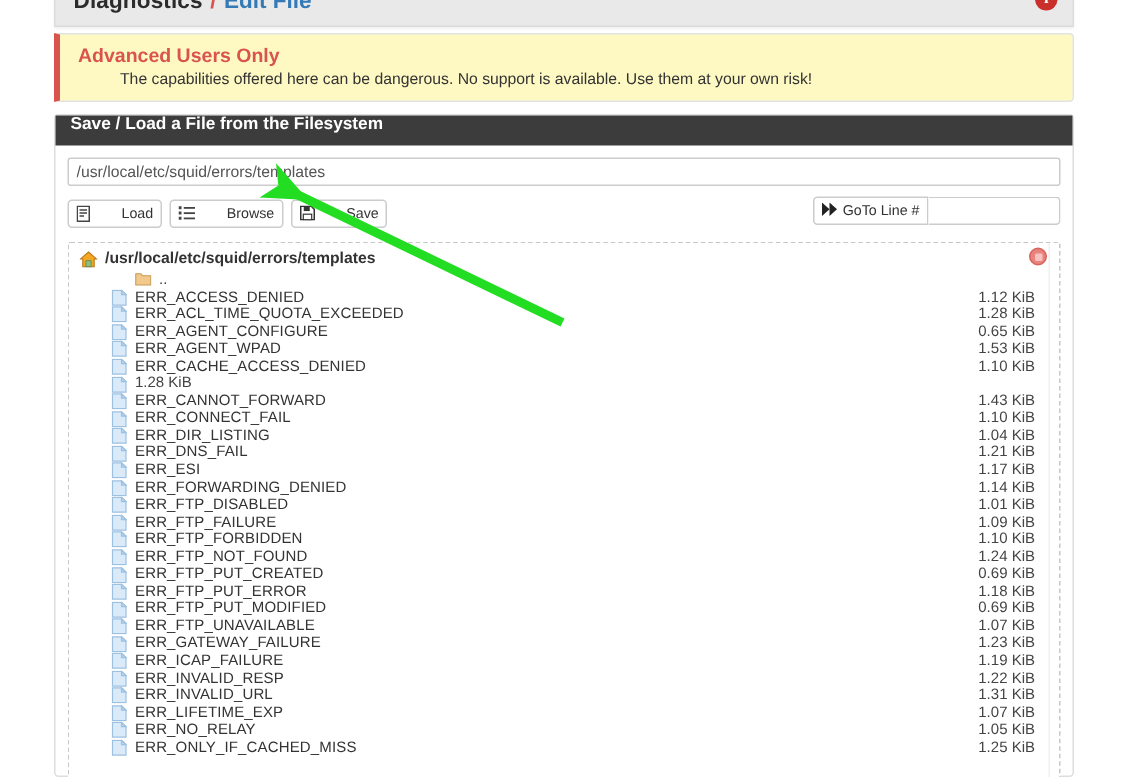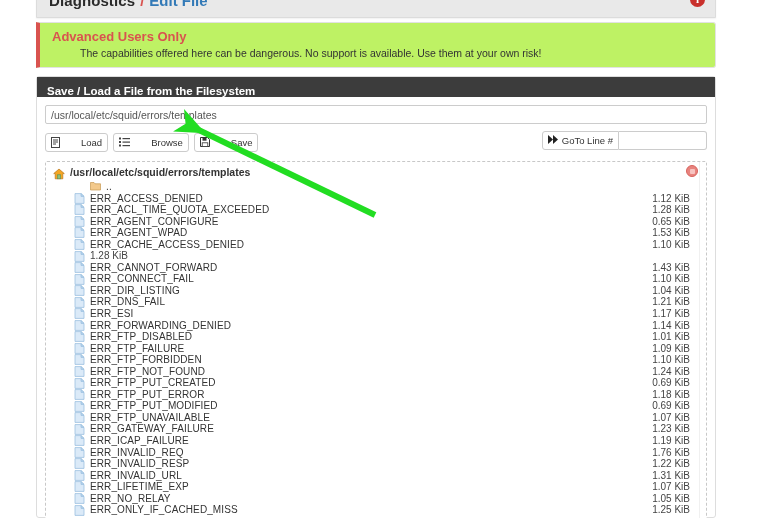--- a/index.html
+++ b/index.html
@@ -56,21 +56,21 @@
     background: #c9302c; color: #fff;
     font-size: 11px; font-weight: bold;
     display: flex; align-items: center; justify-content: center;
     line-height: 1; font-family: "Liberation Serif", serif;
   }
 
   
   .alert {
     position: absolute; left: 36px; top: 22px;
     width: 680px; height: 46px;
-    background: #bef264;
+    background: #fef9c3;
     border: 1px solid #e2e2e2;
     border-left: 4px solid #d9534f;
     border-radius: 0 3px 3px 0;
     padding: 6px 12px;
   }
   .alert-title {
     color: #d9534f; font-size: 13px; font-weight: bold;
     margin: 1px 0 3px 0; line-height: 1.1;
   }
   .alert-body {
@@ -83,21 +83,21 @@
     width: 680px; height: 442px;
     background: #ffffff;
     border: 1px solid #ddd;
     border-radius: 3px;
   }
   .panel-head {
     height: 20px;
     background: #3c3c3c;
     color: #fff;
     font-size: 11.5px; font-weight: bold;
-    display: flex; align-items: flex-end;
+    display: flex; align-items: flex-start;
     padding: 0 10px;
   }
   .panel-body { padding: 8px 8px 0 8px; }
 
   
   .path-input {
     display: block; width: 100%; height: 19px;
     border: 1px solid #ccc; border-radius: 2px;
     background: #fff;
     font-size: 10.5px; color: #555;
@@ -486,28 +486,20 @@
                   <path d="M7 0.6 V3.4 H10 Z" fill="#b9d6ef" stroke="#9cc0e0" stroke-width="0.8"></path>
                 </svg></span>
               <span class="fname">ERR_ICAP_FAILURE</span>
               <span class="fsize">1.19 KiB</span>
             </div>
             <div class="frow">
               <span class="ficon"><svg width="11" height="11" viewBox="0 0 11 11">
                   <path d="M1 0.6 H7 L10 3.4 V10.4 H1 Z" fill="#dbeaf8" stroke="#9cc0e0" stroke-width="0.8"></path>
                   <path d="M7 0.6 V3.4 H10 Z" fill="#b9d6ef" stroke="#9cc0e0" stroke-width="0.8"></path>
                 </svg></span>
-              <span class="fname">ERR_INVALID_REQ</span>
-              <span class="fsize">1.76 KiB</span>
-            </div>
-            <div class="frow">
-              <span class="ficon"><svg width="11" height="11" viewBox="0 0 11 11">
-                  <path d="M1 0.6 H7 L10 3.4 V10.4 H1 Z" fill="#dbeaf8" stroke="#9cc0e0" stroke-width="0.8"></path>
-                  <path d="M7 0.6 V3.4 H10 Z" fill="#b9d6ef" stroke="#9cc0e0" stroke-width="0.8"></path>
-                </svg></span>
               <span class="fname">ERR_INVALID_RESP</span>
               <span class="fsize">1.22 KiB</span>
             </div>
             <div class="frow">
               <span class="ficon"><svg width="11" height="11" viewBox="0 0 11 11">
                   <path d="M1 0.6 H7 L10 3.4 V10.4 H1 Z" fill="#dbeaf8" stroke="#9cc0e0" stroke-width="0.8"></path>
                   <path d="M7 0.6 V3.4 H10 Z" fill="#b9d6ef" stroke="#9cc0e0" stroke-width="0.8"></path>
                 </svg></span>
               <span class="fname">ERR_INVALID_URL</span>
               <span class="fsize">1.31 KiB</span>

